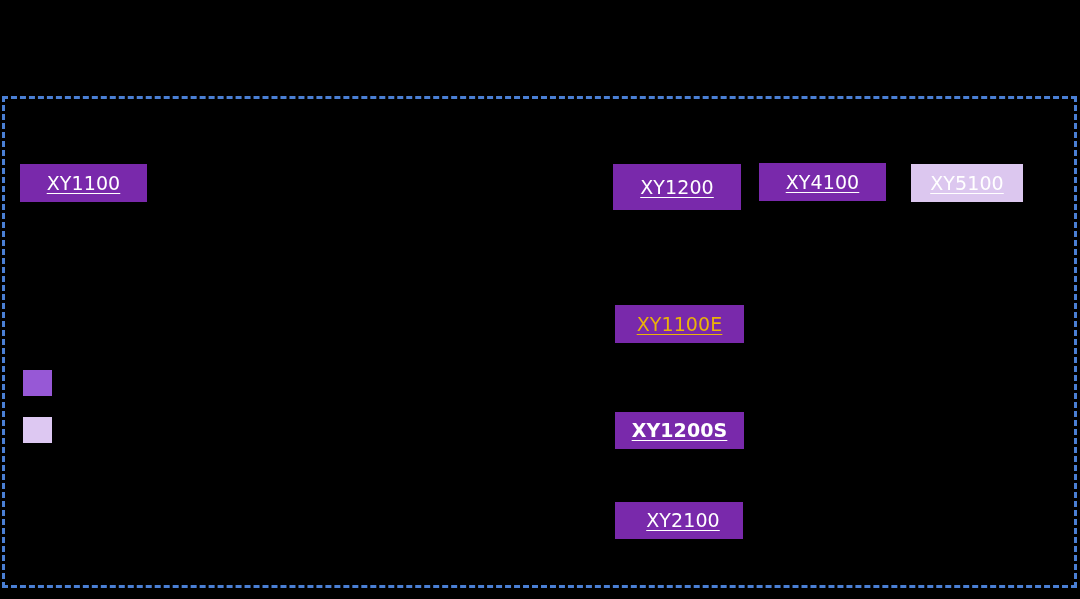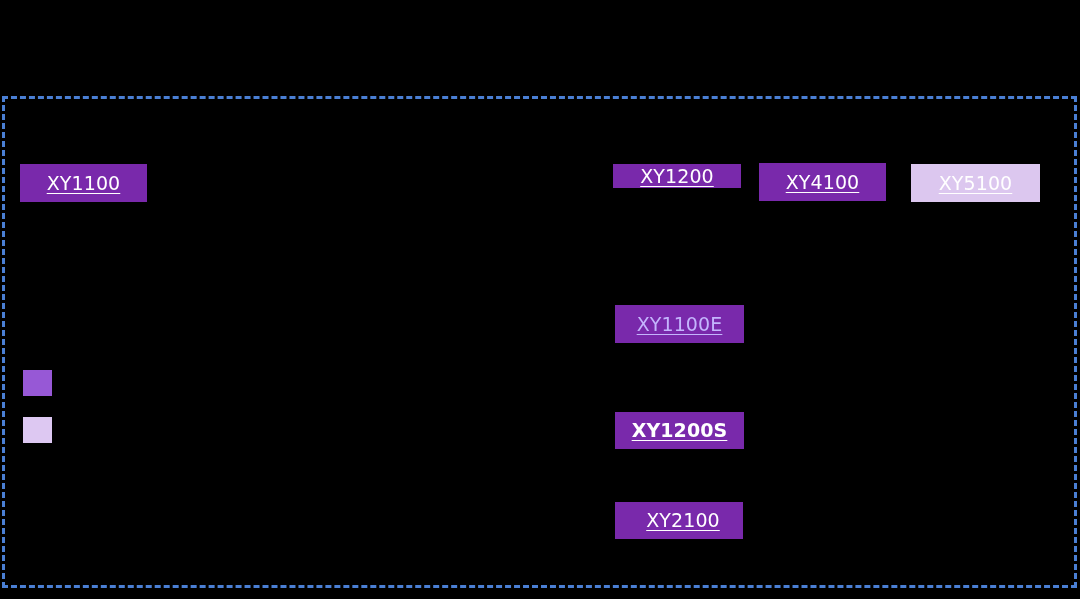--- a/index.html
+++ b/index.html
@@ -54,31 +54,31 @@
 </style>
 </head>
 <body style="width: 1080px; height: 599px; background: rgb(0, 0, 0);">
 
 <div id="frame" style="left: 2px; top: 96px; width: 1075px; height: 492px; border: 3px dashed rgb(74, 127, 212);"></div>
 
 <div id="chip-layer">
     <div class="chip chip-primary" style="left: 20px; top: 164px; width: 127px; height: 38px; background: rgb(121, 41, 171);">
       <span class="chip-label" style="color: rgb(255, 255, 255);">XY1100</span>
     </div>
-    <div class="chip chip-primary" style="left: 613px; top: 164px; width: 128px; height: 24px; background: rgb(121, 41, 171);">
+    <div class="chip chip-primary" style="left: 613px; top: 164px; width: 128px; height: 46px; background: rgb(121, 41, 171);">
       <span class="chip-label" style="color: rgb(255, 255, 255);">XY1200</span>
     </div>
     <div class="chip chip-primary" style="left: 759px; top: 163px; width: 127px; height: 38px; background: rgb(121, 41, 171);">
       <span class="chip-label" style="color: rgb(255, 255, 255);">XY4100</span>
     </div>
-    <div class="chip chip-light" style="left: 911px; top: 164px; width: 129px; height: 38px; background: rgb(220, 199, 239);">
+    <div class="chip chip-light" style="left: 911px; top: 164px; width: 112px; height: 38px; background: rgb(220, 199, 239);">
       <span class="chip-label" style="color: rgb(255, 255, 255);">XY5100</span>
     </div>
     <div class="chip chip-primary" style="left: 615px; top: 305px; width: 129px; height: 38px; background: rgb(121, 41, 171);">
-      <span class="chip-label" style="color: #c4b5fd;">XY1100E</span>
+      <span class="chip-label" style="color: #eab308;">XY1100E</span>
     </div>
     <div class="chip chip-primary" style="left: 615px; top: 412px; width: 129px; height: 37px; background: rgb(121, 41, 171); font-weight: bold;">
       <span class="chip-label" style="color: rgb(255, 255, 255);">XY1200S</span>
     </div>
     <div class="chip chip-primary" style="left: 615px; top: 502px; width: 128px; height: 37px; background: rgb(121, 41, 171); padding-left: 22px;">
       <span class="chip-label" style="color: rgb(255, 255, 255);">XY2100</span>
     </div>
   </div>
 
 <div id="swatch-layer">

